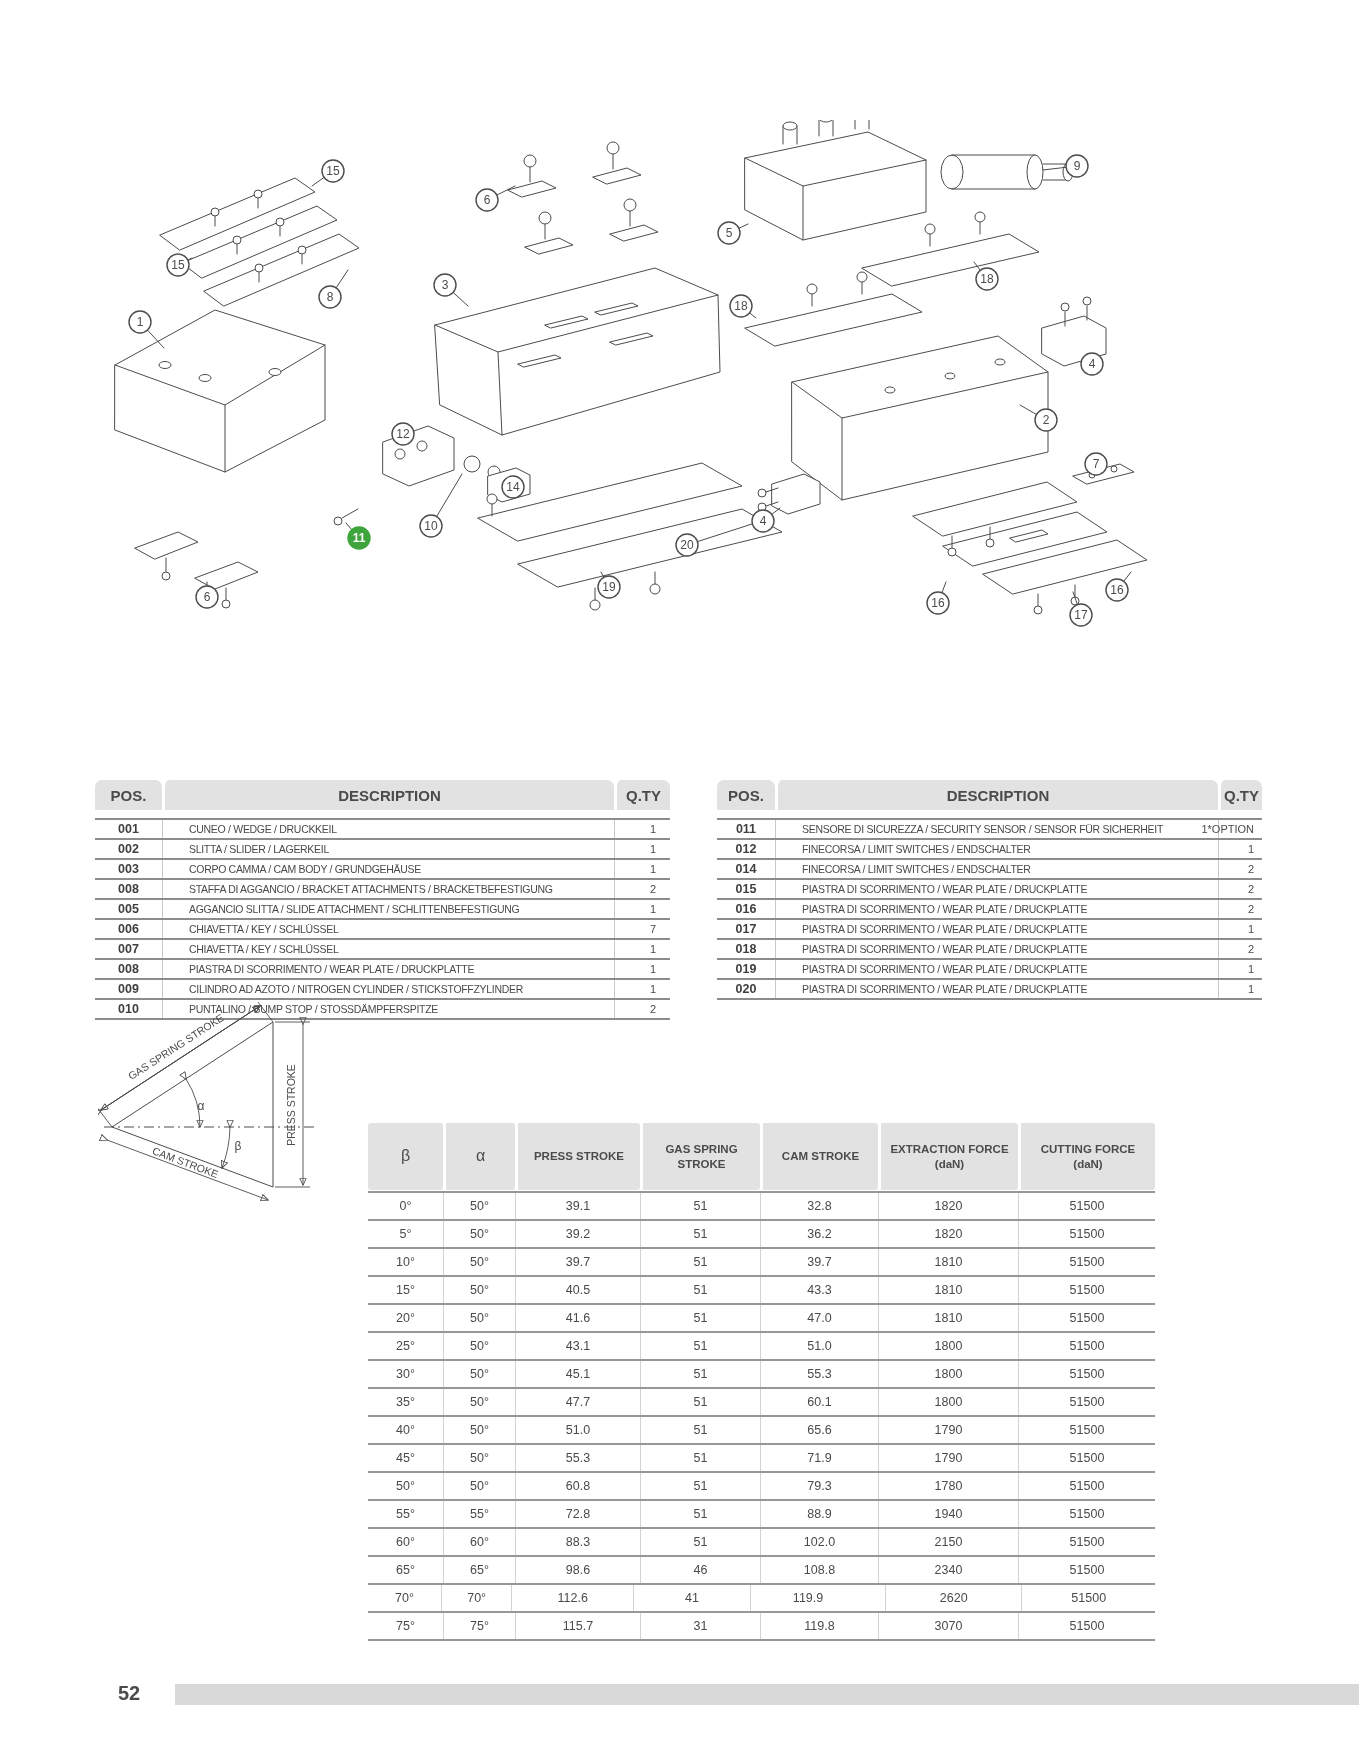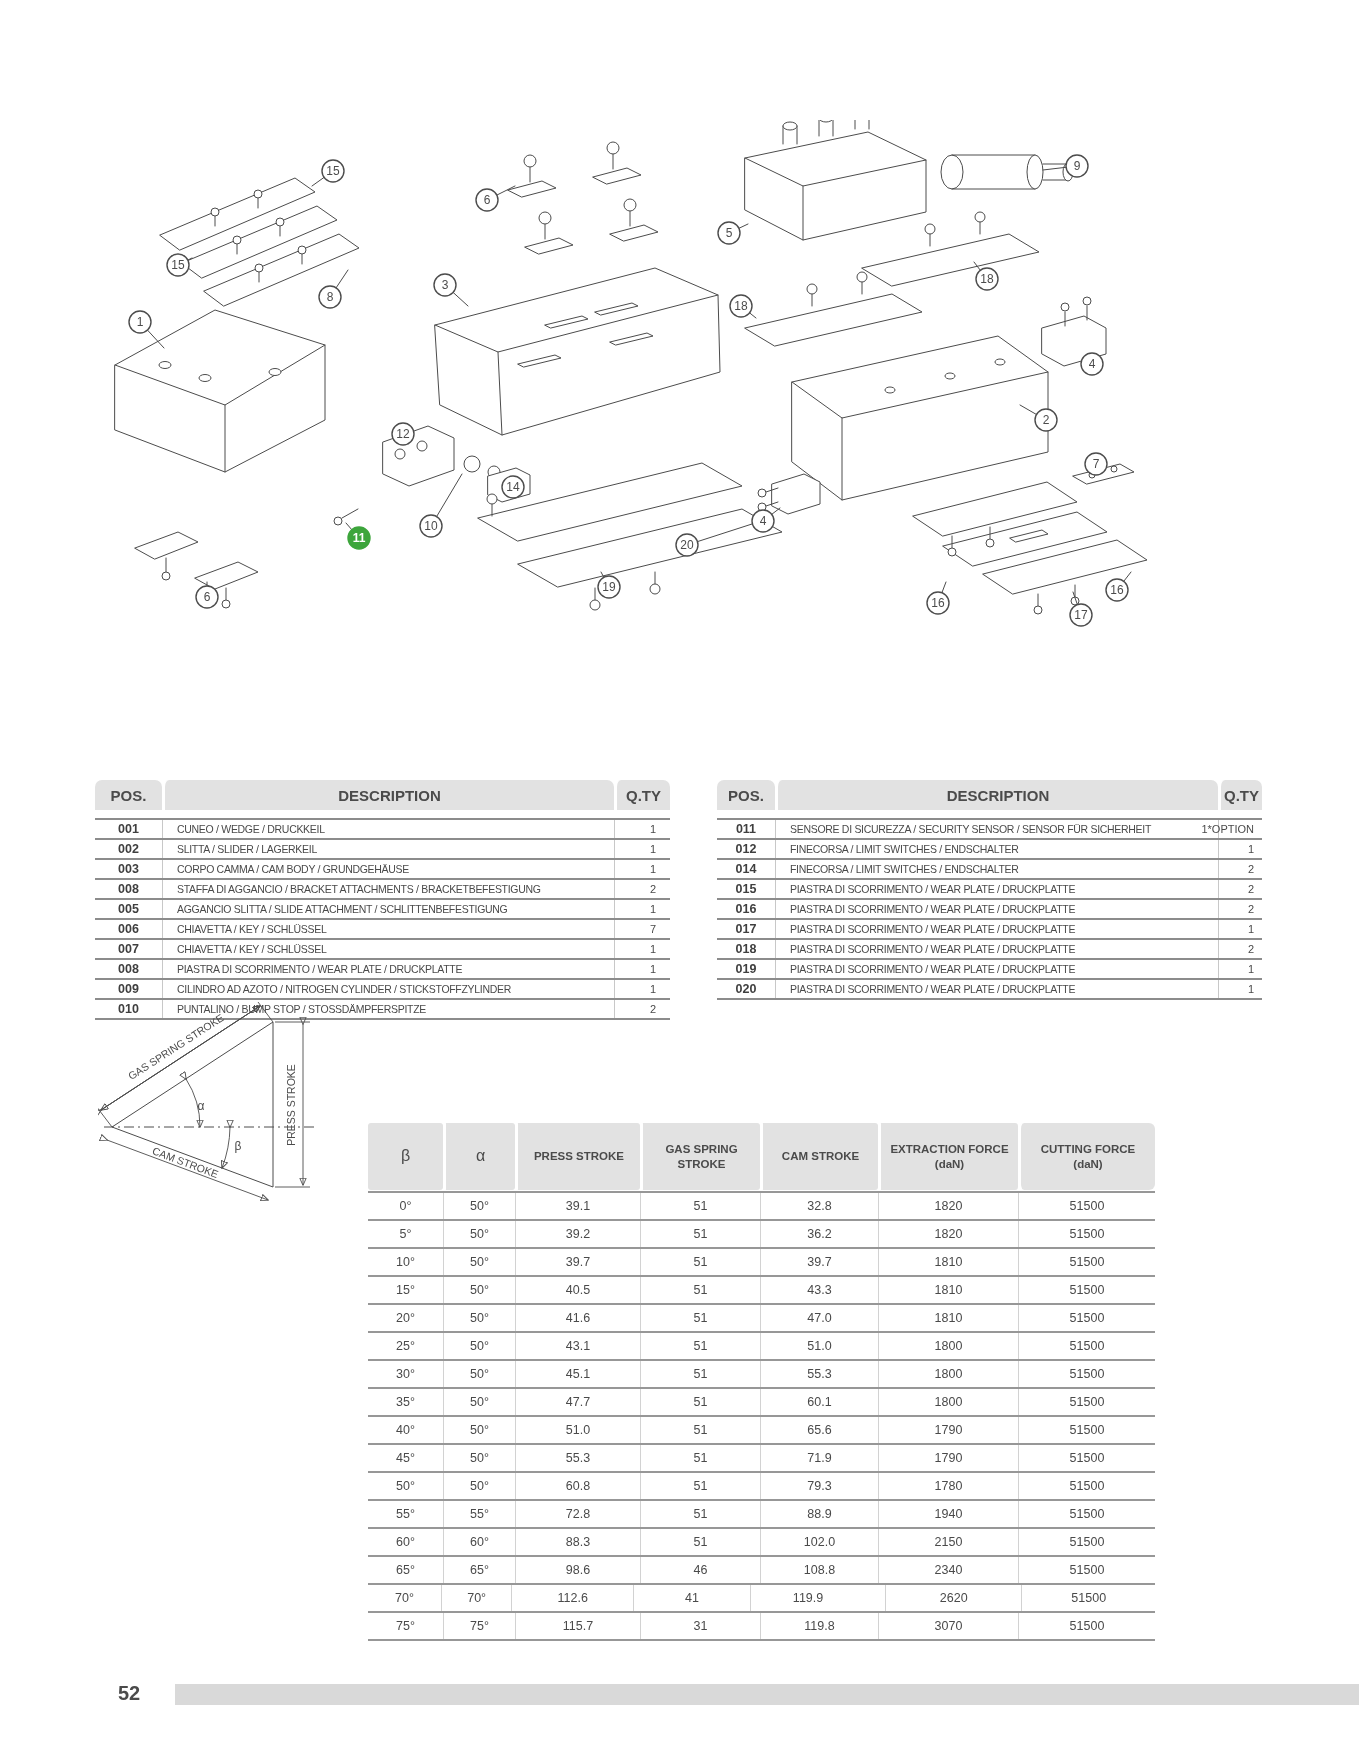--- a/index.html
+++ b/index.html
@@ -35,21 +35,21 @@
   .ph-pos { width: 67px; }
   .ph-desc { flex: 1; }
   .ph-qty { width: 56px; }
   .pt-right .ph-pos { width: 58px; }
   .pt-right .ph-qty { width: 44px; }
   .prows { margin-top: 8px; border-bottom: 2px solid #8c8c8c; }
   .prow { display: flex; height: 20px; border-top: 2px solid #8c8c8c; align-items: stretch; }
   .prow .pos { width: 67px; display: flex; align-items: center; justify-content: center;
                font-weight: bold; font-size: 12.5px; color: #3f3f3f; }
   .pt-right .prow .pos { width: 58px; }
-  .prow .desc { flex: 1; display: flex; align-items: center; padding-left: 14px;
+  .prow .desc { flex: 1; display: flex; align-items: center; padding-left: 26px;
                 font-size: 10.5px; color: #4a4a4a; letter-spacing: -0.3px; white-space: nowrap;
                 overflow: hidden; border-left: 1px solid #c8c8c8; }
   .prow .qty { width: 56px; display: flex; align-items: center; justify-content: flex-end;
                padding-right: 14px; font-size: 11px; color: #4a4a4a; white-space: nowrap;
                border-left: 1px solid #c8c8c8; overflow: visible; }
   .pt-right .prow .qty { width: 44px; padding-right: 8px; }
 
   
   .sdiag { position: absolute; left: 98px; top: 998px; }
   .sdiag path, .sdiag line { stroke: #4c4c4c; stroke-width: 1; fill: none; }
@@ -442,21 +442,21 @@
   </svg>
 
   <div class="stable">
     <div class="st-head" id="stroke-head">
         <div class="st-h greek" style="width: 75px;">β</div>
         <div class="st-h greek" style="width: 72px;">α</div>
         <div class="st-h" style="width: 125px;">PRESS STROKE</div>
         <div class="st-h" style="width: 120px;">GAS SPRING STROKE</div>
         <div class="st-h" style="width: 118px;">CAM STROKE</div>
         <div class="st-h" style="width: 140px;">EXTRACTION FORCE (daN)</div>
-        <div class="st-h" style="width: 137px; border-radius: 6px;">CUTTING FORCE (daN)</div>
+        <div class="st-h" style="width: 137px;">CUTTING FORCE (daN)</div>
       </div>
     <div class="st-rows" id="stroke-rows">
         <div class="srow">
           <div class="scell" style="width: 75px;">0°</div>
           <div class="scell" style="width: 72px;">50°</div>
           <div class="scell" style="width: 125px;">39.1</div>
           <div class="scell" style="width: 120px;">51</div>
           <div class="scell" style="width: 118px;">32.8</div>
           <div class="scell" style="width: 140px;">1820</div>
           <div class="scell" style="width: 137px;">51500</div>

